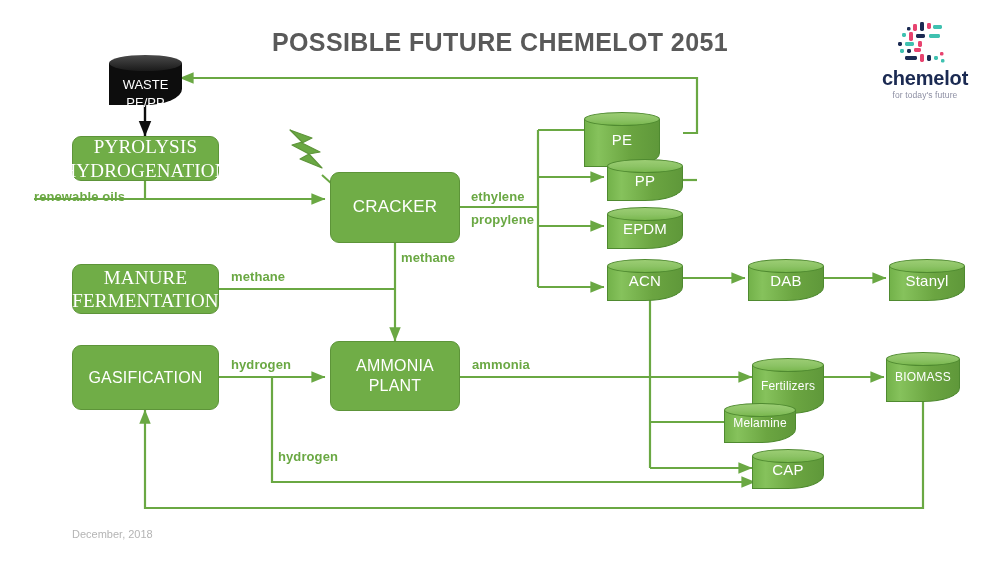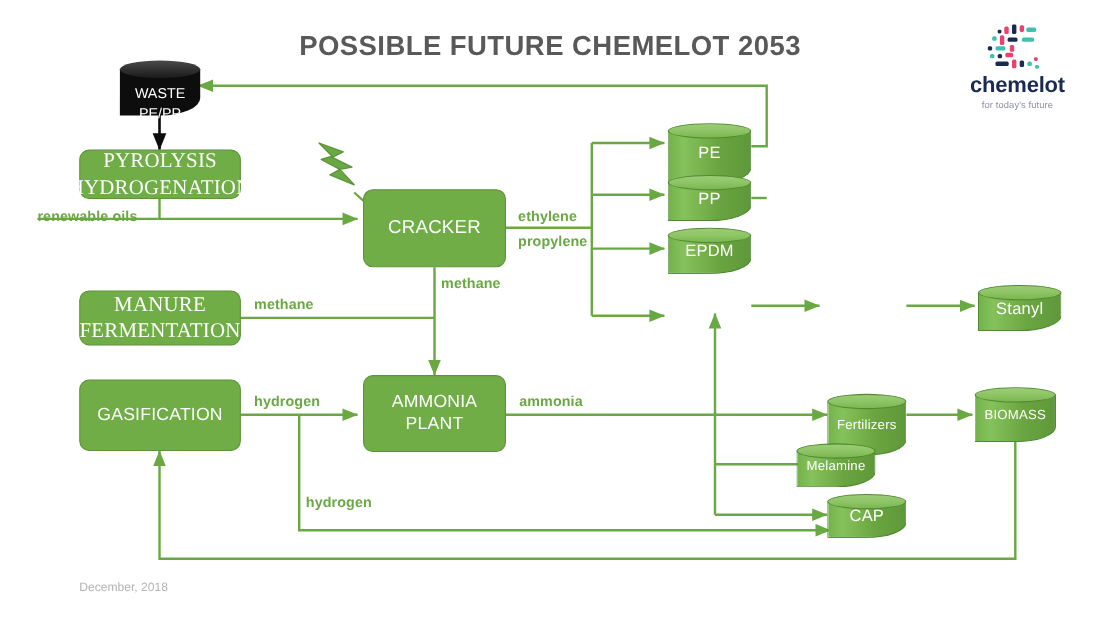--- a/index.html
+++ b/index.html
@@ -124,21 +124,21 @@
     letter-spacing:.1px;
   }
   
   #wires{position:absolute;left:0;top:0;width:1000px;height:562px;}
 </style>
 </head>
 <body>
 
 <div id="canvas">
 
-  <div id="title">POSSIBLE FUTURE CHEMELOT 2053</div>
+  <div id="title">POSSIBLE FUTURE CHEMELOT 2051</div>
 
   <div id="logo">
     <svg id="logo-mark" viewBox="0 0 66 46">
       <g>
 
         <rect x="21" y="2" width="4" height="7" rx="1.4" fill="#e8436f"></rect>
         <rect x="28" y="0" width="4" height="9" rx="1.4" fill="#1b2a52"></rect>
         <rect x="35" y="1" width="4" height="6" rx="1.4" fill="#e8436f"></rect>
         <rect x="41" y="3" width="9" height="4" rx="1.4" fill="#3fc1b0"></rect>
         <rect x="15" y="5" width="3.4" height="3.4" rx="1.2" fill="#1b2a52"></rect>
@@ -257,39 +257,49 @@
 
   <div class="node box" style="left:72px;top:345px;width:147px;height:65px;font-size:16px;">
     <span>GASIFICATION</span>
   </div>
 
   <div class="node box" style="left:330px;top:341px;width:130px;height:70px;flex-direction:column;font-size:16px;">
     <div>AMMONIA</div>
     <div>PLANT</div>
   </div>
 
-  <div class="node cyl" style="left:607px;top:112px;width:76px;height:55px;align-items:center;">
+  <div class="node cyl" style="left:584px;top:112px;width:76px;height:55px;align-items:center;">
     <div class="cyl-body"></div>
     <div class="cyl-top"></div>
     <div class="cyl-label">PE</div>
   </div>
 
   <div class="node cyl" style="left:607px;top:159px;width:76px;height:42px;">
     <div class="cyl-body"></div>
     <div class="cyl-top"></div>
     <div class="cyl-label">PP</div>
   </div>
 
   <div class="node cyl" style="left:607px;top:207px;width:76px;height:42px;">
     <div class="cyl-body"></div>
     <div class="cyl-top"></div>
     <div class="cyl-label">EPDM</div>
   </div>
 
-
+  <div class="node cyl" style="left:607px;top:259px;width:76px;height:42px;">
+    <div class="cyl-body"></div>
+    <div class="cyl-top"></div>
+    <div class="cyl-label">ACN</div>
+  </div>
+
+  <div class="node cyl" style="left:748px;top:259px;width:76px;height:42px;">
+    <div class="cyl-body"></div>
+    <div class="cyl-top"></div>
+    <div class="cyl-label">DAB</div>
+  </div>
 
   <div class="node cyl" style="left:889px;top:259px;width:76px;height:42px;">
     <div class="cyl-body"></div>
     <div class="cyl-top"></div>
     <div class="cyl-label">Stanyl</div>
   </div>
 
   <div class="node cyl" style="left:752px;top:358px;width:72px;height:56px;">
     <div class="cyl-body"></div>
     <div class="cyl-top"></div>

